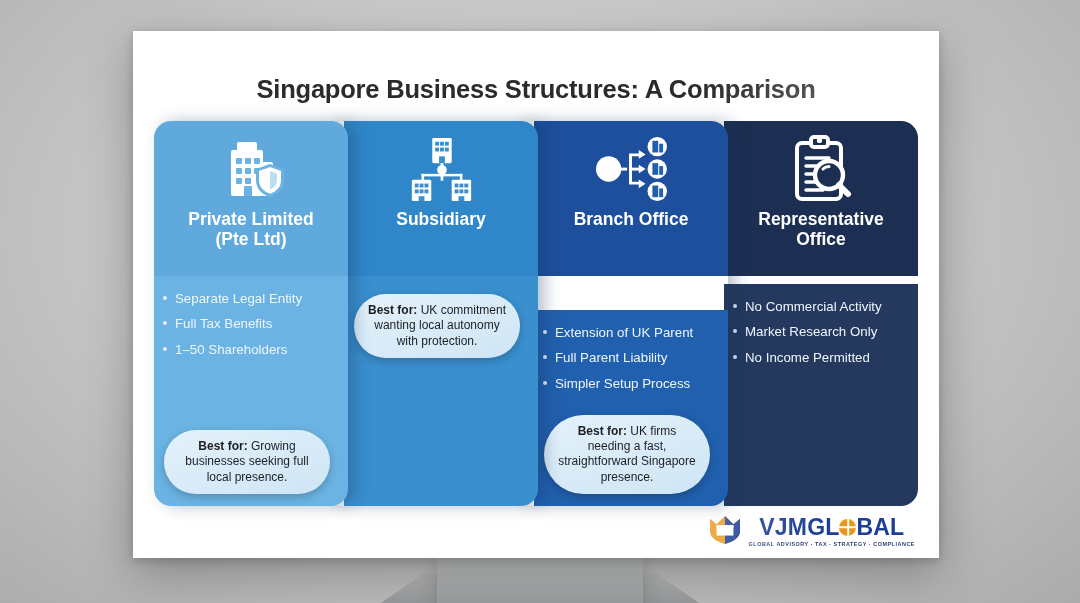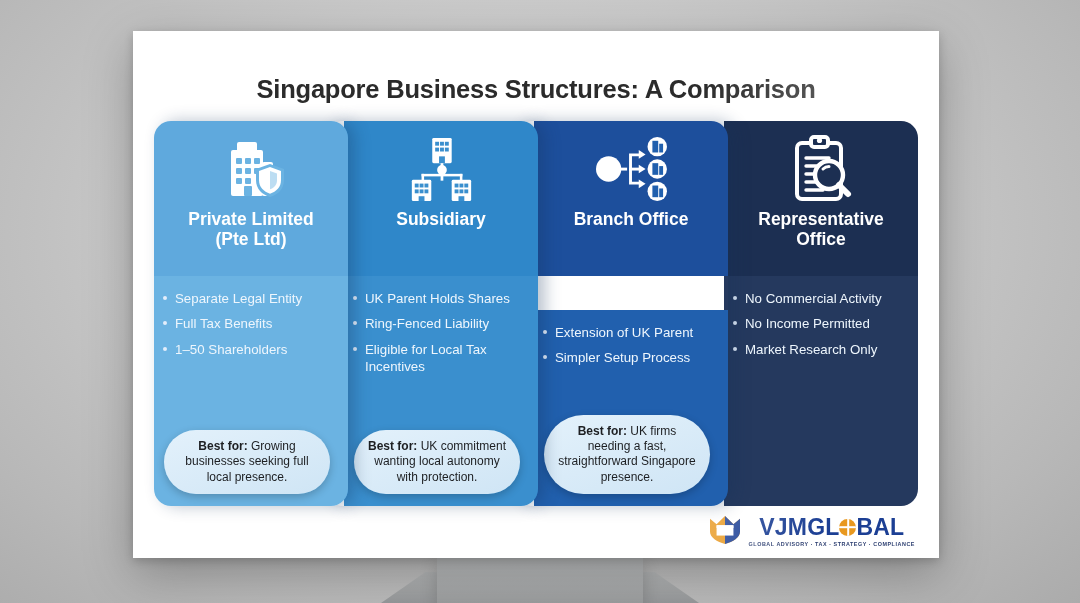--- a/index.html
+++ b/index.html
@@ -61,21 +61,21 @@
   .col {
     position: relative;
     flex: 1 1 0;
     border-radius: 17px;
     display: flex;
     flex-direction: column;
   }
   .col-0 { z-index: 4; margin-right: -22px; box-shadow: 7px 0 16px rgba(20,50,90,.30); }
   .col-1 { z-index: 3; margin-right: -22px; padding-left: 18px; box-shadow: 7px 0 16px rgba(20,50,90,.30); justify-content: flex-end; }
   .col-2 { z-index: 2; margin-right: -22px; padding-left: 18px; box-shadow: 7px 0 16px rgba(20,50,90,.30); gap: 34px; }
-  .col-3 { z-index: 1; padding-left: 18px; }
+  .col-3 { z-index: 1; padding-left: 18px; gap: 8px; }
 
   .col-head {
     height: 155px;
     border-radius: 17px 17px 0 0;
     display: flex;
     flex-direction: column;
     align-items: center;
     justify-content: flex-start;
   }
   .col-1 .col-head, .col-2 .col-head, .col-3 .col-head { border-radius: 0 17px 0 0; }
@@ -283,25 +283,20 @@
                   <rect x="60" y="57" width="4" height="4"></rect>
                 <rect x="54" y="64" width="6" height="5"></rect>
               </g>
             </svg>
           </div>
           <div class="col-title">
             <span>Subsidiary</span>
           </div>
         </div>
         <div class="col-body">
-          <ul class="bullets">
-            <li>UK Parent Holds Shares</li>
-            <li>Ring-Fenced Liability</li>
-            <li>Eligible for Local Tax Incentives</li>
-          </ul>
           <div class="bestfor">
             <b>Best for:</b><span> UK commitment wanting local autonomy with protection.</span>
           </div>
         </div>
       </div>
 
       <div class="col col-2">
         <div class="col-head">
           <div class="col-icon">
             <svg width="76" height="70" viewBox="0 0 78 72" fill="#ffffff" aria-hidden="true">
@@ -348,20 +343,21 @@
               </g>
             </svg>
           </div>
           <div class="col-title">
             <span>Branch Office</span>
           </div>
         </div>
         <div class="col-body">
           <ul class="bullets">
             <li>Extension of UK Parent</li>
+            <li>Full Parent Liability</li>
             <li>Simpler Setup Process</li>
           </ul>
           <div class="bestfor">
             <b>Best for:</b><span> UK firms needing a fast, straightforward Singapore presence.</span>
           </div>
         </div>
       </div>
 
       <div class="col col-3">
         <div class="col-head">
@@ -383,22 +379,22 @@
             </svg>
           </div>
           <div class="col-title">
             <span>Representative</span><br>
             <span>Office</span>
           </div>
         </div>
         <div class="col-body">
           <ul class="bullets">
             <li>No Commercial Activity</li>
+            <li>Market Research Only</li>
             <li>No Income Permitted</li>
-            <li>Market Research Only</li>
           </ul>
         </div>
       </div>
 
     </div>
 
     <div id="footer">
       <span>
         <svg width="34" height="30" viewBox="0 0 36 32" aria-hidden="true">
           <path d="M2 5l7 6 9-9 9 9 7-6v14c0 6-7.5 11-16 13C9.5 30 2 25 2 19z" fill="#e8981f"></path>

